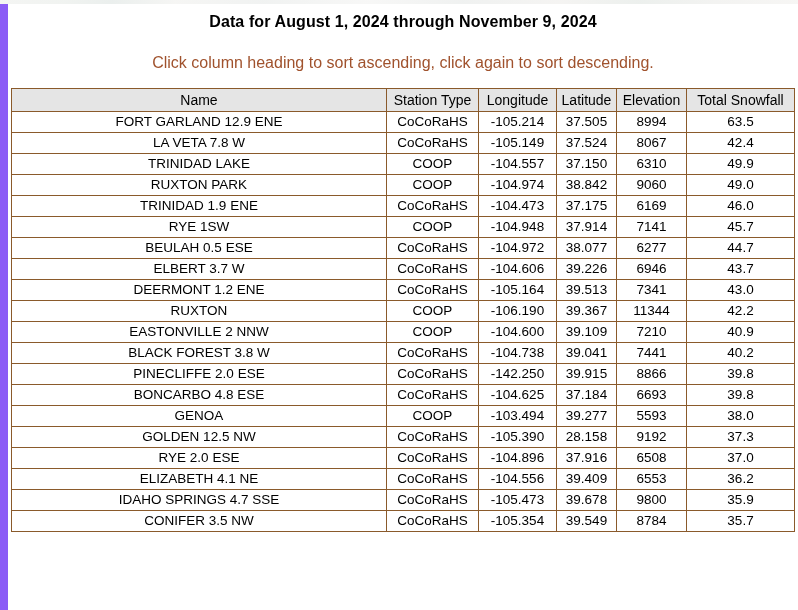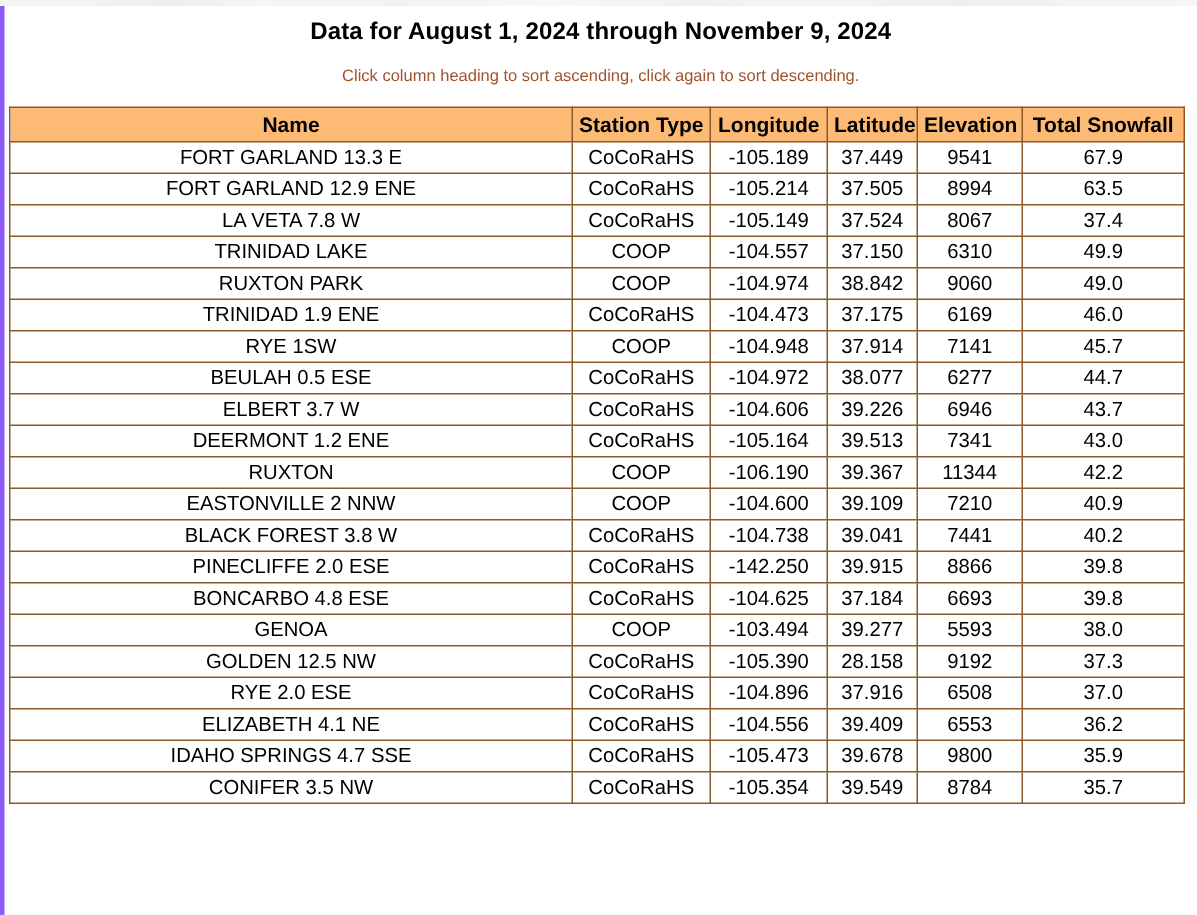--- a/index.html
+++ b/index.html
@@ -28,44 +28,44 @@
     opacity: .85;
   }
 
   #page {
     position: absolute;
     top: 4px;
     left: 0;
     width: 798px;
     height: 606px;
     background: #ffffff;
-    border-left: 3px solid #8b5cf6;
+    border-left: 8px solid #8b5cf6;
     box-sizing: border-box;
   }
 
   #page-head {
     padding-top: 4px;
   }
 
   #doc-title {
     text-align: center;
     font-size: 16px;
     font-weight: bold;
     color: #000000;
     letter-spacing: .1px;
     margin: 0;
     padding: 4px 0 0 0;
     line-height: 20px;
   }
 
   #doc-subtitle {
     text-align: center;
-    font-size: 11px;
+    font-size: 16px;
     color: #a0522d;
-    margin: 4px;
+    margin: 16px;
     padding: 6px 0 0 0;
     line-height: 18px;
   }
 
   #table-wrap {
     margin-top: 11px;
     padding-left: 3px;
   }
 
   table.data-table {
@@ -83,22 +83,22 @@
     padding: 0 4px;
     font-size: 13.5px;
     color: #000000;
     text-align: center;
     white-space: nowrap;
     overflow: hidden;
     box-sizing: border-box;
   }
 
   table.data-table thead th {
-    background: #fdba74;
-    font-weight: bold;
+    background: #e5e5e5;
+    font-weight: normal;
     font-size: 14px;
     height: 22px;
     line-height: 22px;
     cursor: pointer;
   }
 
   
   col.c-name      { width: 375px; }
   col.c-type      { width: 92px;  }
   col.c-lon       { width: 78px;  }
@@ -133,42 +133,34 @@
           <th>Name</th>
           <th>Station Type</th>
           <th>Longitude</th>
           <th>Latitude</th>
           <th>Elevation</th>
           <th>Total Snowfall</th>
         </tr>
       </thead>
       <tbody id="table-body">
           <tr>
-            <td>FORT GARLAND 13.3 E</td>
-            <td>CoCoRaHS</td>
-            <td>-105.189</td>
-            <td>37.449</td>
-            <td>9541</td>
-            <td>67.9</td>
-          </tr>
-          <tr>
             <td>FORT GARLAND 12.9 ENE</td>
             <td>CoCoRaHS</td>
             <td>-105.214</td>
             <td>37.505</td>
             <td>8994</td>
             <td>63.5</td>
           </tr>
           <tr>
             <td>LA VETA 7.8 W</td>
             <td>CoCoRaHS</td>
             <td>-105.149</td>
             <td>37.524</td>
             <td>8067</td>
-            <td>37.4</td>
+            <td>42.4</td>
           </tr>
           <tr>
             <td>TRINIDAD LAKE</td>
             <td>COOP</td>
             <td>-104.557</td>
             <td>37.150</td>
             <td>6310</td>
             <td>49.9</td>
           </tr>
           <tr>

